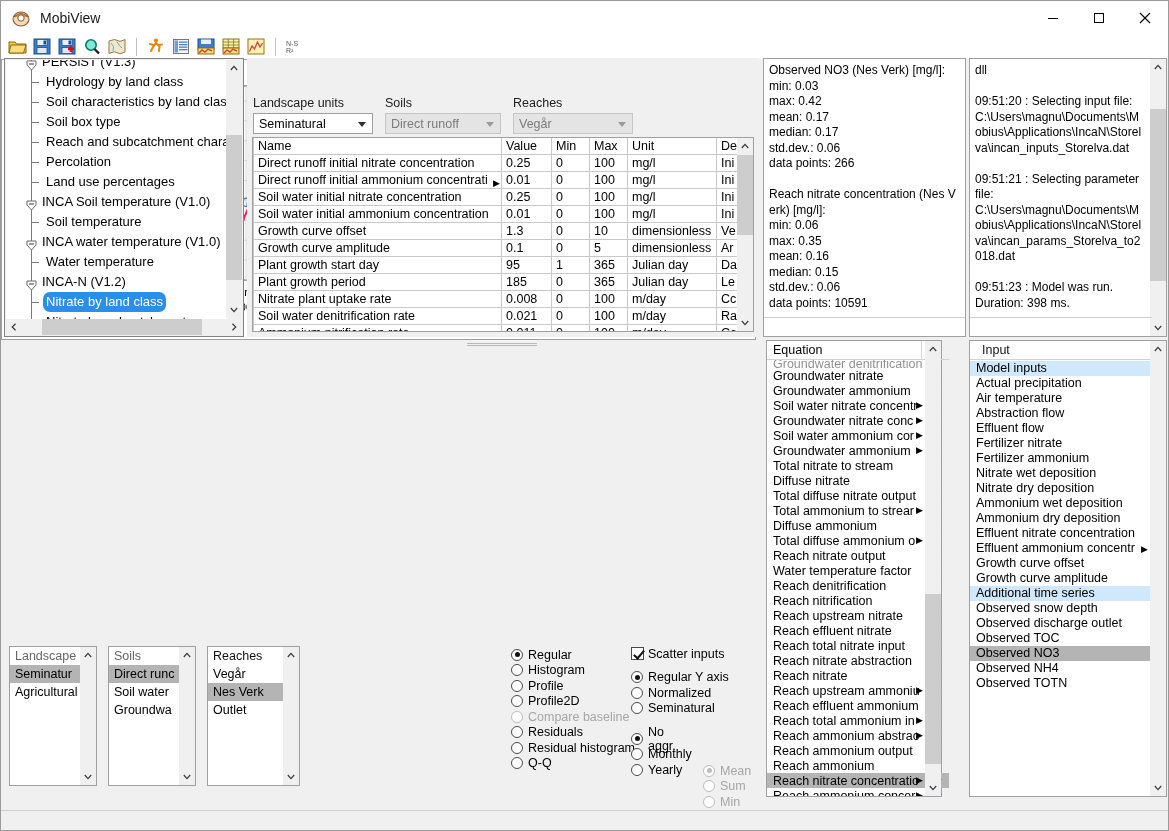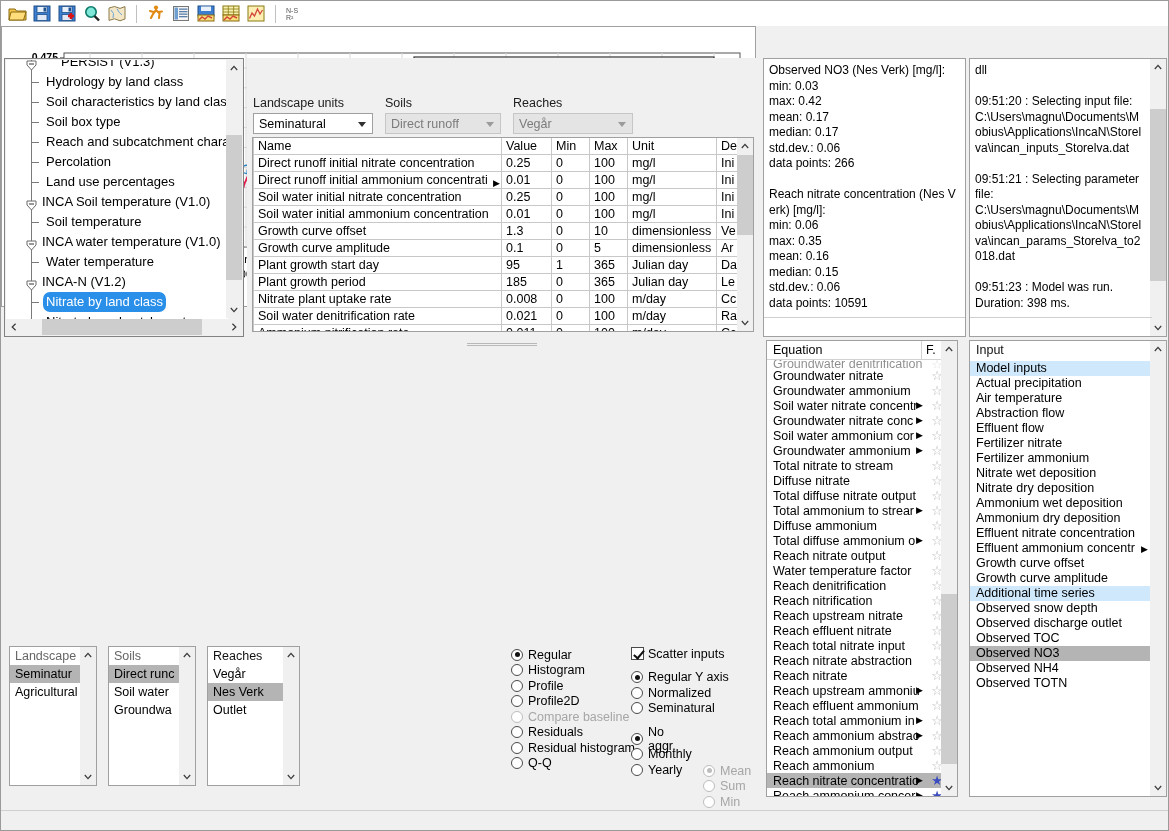--- a/index.html
+++ b/index.html
@@ -66,21 +66,21 @@
   .ell { position:relative; }
   .ell .more { position:absolute; right:1px; top:3px; color:#000; font-size:9px; }
 
   
   .textpanel { font-size:12px; line-height:15.5px; padding:4px 5px; overflow:hidden; white-space:pre-wrap; word-break:break-all; }
 
   
   #chartpanel { left:3px; top:339px; width:755px; height:281px; background:#fff; border:1px solid #a0a0a0; }
 
   
-  .lb-head { height:35px; line-height:19px; font-size:12.5px; padding-left:6px; background:#fff; border-bottom:1px solid #d2d2d2; color:#111; }
+  .lb-head { height:19px; line-height:19px; font-size:12.5px; padding-left:12px; background:#fff; border-bottom:1px solid #d2d2d2; color:#111; }
   .lb-row { height:15px; line-height:15px; font-size:12.5px; padding-left:6px; white-space:nowrap; overflow:hidden; position:relative; }
   .lb-row.sel-blue { background:#cfe8fb; }
   .lb-row.sel-gray { background:#b4b4b4; }
   .lb-row .more { position:absolute; right:2px; top:1px; font-size:9px; }
 
   .eqrow { display:flex; height:15px; align-items:center; font-size:12.5px; }
   .eqrow.sel { background:#b4b4b4; }
   .eqname { flex:1; padding-left:6px; white-space:nowrap; overflow:hidden; position:relative; }
   .eqstar { width:24px; text-align:center; }
 
@@ -103,20 +103,48 @@
   .chk { width:13px; height:13px; border:1px solid #4a4a4a; background:#fff; margin-right:4px; position:relative; flex:none; }
   .chk.on::after { content:""; position:absolute; left:4px; top:0px; width:4px; height:9px; border:solid #111; border-width:0 2px 2px 0; transform:rotate(40deg); }
 
   .statusbar { position:absolute; left:0; bottom:0; width:100%; height:20px; background:#f0f0f0; border-top:1px solid #d0d0d0; }
 </style>
 </head>
 <body>
 
 <div class="window">
 
+  <div class="titlebar">
+    <div class="app-icon">
+      <svg width="20" height="20" viewBox="0 0 20 20">
+        <ellipse cx="10" cy="11" rx="8" ry="7" fill="#f6d7b8" stroke="#8a5a2b" stroke-width="1.1"></ellipse>
+        <path d="M3 9 Q10 2 17 9" fill="#e0975c" stroke="#8a5a2b" stroke-width="1.1"></path>
+        <circle cx="10" cy="10" r="3.2" fill="#fff" stroke="#8a5a2b" stroke-width="1"></circle>
+      </svg>
+    </div>
+    <div class="app-title">MobiView</div>
+    <div class="wctrls">
+      <div class="wbtn">
+        <svg width="12" height="12" viewBox="0 0 12 12">
+            <line x1="1" y1="6.5" x2="11" y2="6.5" stroke="#000" stroke-width="1"></line>
+          </svg>
+      </div>
+      <div class="wbtn">
+        <svg width="12" height="12" viewBox="0 0 12 12">
+            <rect x="1.5" y="1.5" width="9" height="9" fill="none" stroke="#000" stroke-width="1"></rect>
+          </svg>
+      </div>
+      <div class="wbtn close">
+        <svg width="12" height="12" viewBox="0 0 12 12">
+            <line x1="1" y1="1" x2="11" y2="11" stroke="#000" stroke-width="1.1"></line>
+            <line x1="11" y1="1" x2="1" y2="11" stroke="#000" stroke-width="1.1"></line>
+          </svg>
+      </div>
+    </div>
+  </div>
 
   <div class="toolbar">
     <div class="tbtn">
       <svg width="19" height="17" viewBox="0 0 19 17">
         <path d="M1 4 h6 l1.6 2 H18 v9 H1z" fill="#f5c64a" stroke="#8a6a10" stroke-width="1"></path>
         <path d="M3 7 h15 l-2.5 8 H1z" fill="#ffdd7a" stroke="#8a6a10" stroke-width="1"></path>
       </svg>
     </div>
     <div class="tbtn">
       <svg width="18" height="17" viewBox="0 0 18 17">
@@ -202,21 +230,21 @@
     </div>
   </div>
 
   <div class="panel" id="tree">
     <div class="tree-scroll">
       <div class="vline" style="top:0px;height:284px;"></div>
       <div id="tree-nodes" style="margin-top:-8px;">
           <div class="tree-node"><span class="expander"><svg width="11" height="11" viewBox="0 0 11 11">
                 <path d="M1 1 h9 v4 l-4.5 5 L1 5z" fill="#fff" stroke="#6b6b6b" stroke-width="1"></path>
                 <line x1="3" y1="4" x2="8" y2="4" stroke="#333" stroke-width="1"></line>
-              </svg></span><span class="lbl" style="margin-left:52px">PERSiST (V1.3)</span></div>
+              </svg></span><span class="lbl" style="margin-left:33px">PERSiST (V1.3)</span></div>
           <div class="tree-node"><span class="tick"></span><span class="lbl" style="margin-left:37px">Hydrology by land class</span></div>
           <div class="tree-node"><span class="tick"></span><span class="lbl" style="margin-left:37px">Soil characteristics by land class</span></div>
           <div class="tree-node"><span class="tick"></span><span class="lbl" style="margin-left:37px">Soil box type</span></div>
           <div class="tree-node"><span class="tick"></span><span class="lbl" style="margin-left:37px">Reach and subcatchment charac</span></div>
           <div class="tree-node"><span class="tick"></span><span class="lbl" style="margin-left:37px">Percolation</span></div>
           <div class="tree-node"><span class="tick"></span><span class="lbl" style="margin-left:37px">Land use percentages</span></div>
           <div class="tree-node"><span class="expander"><svg width="11" height="11" viewBox="0 0 11 11">
                 <path d="M1 1 h9 v4 l-4.5 5 L1 5z" fill="#fff" stroke="#6b6b6b" stroke-width="1"></path>
                 <line x1="3" y1="4" x2="8" y2="4" stroke="#333" stroke-width="1"></line>
               </svg></span><span class="lbl" style="margin-left:33px">INCA Soil temperature (V1.0)</span></div>
@@ -680,21 +708,21 @@
         <rect x="412" y="30" width="300" height="40" fill="#ffffff" stroke="#333" stroke-width="1.2"></rect>
         <line x1="420" y1="42" x2="456" y2="42" stroke="#2f86c5" stroke-width="1.4"></line>
         <circle cx="430" cy="42" r="3.4" fill="none" stroke="#2f86c5" stroke-width="1.4"></circle>
         <line x1="425" y1="42" x2="435" y2="42" stroke="#2f86c5" stroke-width="1.2"></line>
         <text x="462" y="46" font-family="Liberation Sans, sans-serif" font-size="11.5" font-weight="bold" fill="#2f86c5">Observed NO3 (Nes Verk) [mg/l]</text>
         <line x1="420" y1="58" x2="456" y2="58" stroke="#e31a4a" stroke-width="1.6"></line>
         <text x="462" y="62" font-family="Liberation Sans, sans-serif" font-size="11.5" font-weight="bold" fill="#e31a4a">Reach nitrate concentration (Nes Verk) [mg/l]</text>
       </svg>
   </div>
 
-  <div class="panel" style="left:765px;top:339px;width:192px;height:457px;">
+  <div class="panel" style="left:765px;top:339px;width:176px;height:457px;">
     <div style="position:absolute;left:0;top:0;width:182px;height:19px;display:flex;border-bottom:1px solid #d2d2d2;">
       <div style="flex:1;line-height:19px;padding-left:6px;font-size:12.5px;">Equation</div>
       <div style="width:28px;line-height:19px;font-size:12.5px;padding-left:4px;border-left:1px solid #d2d2d2;">F.</div>
     </div>
     <div id="eq-rows" style="position:absolute;left:0;top:19px;width:182px;height:436px;overflow:hidden;">
         <div class="eqrow" style="height: 8px; overflow: hidden; opacity: 0.45;">
           <div class="eqname">Groundwater denitrification</div>
           <div class="eqstar"><span class="star">☆</span></div>
         </div>
         <div class="eqrow">

